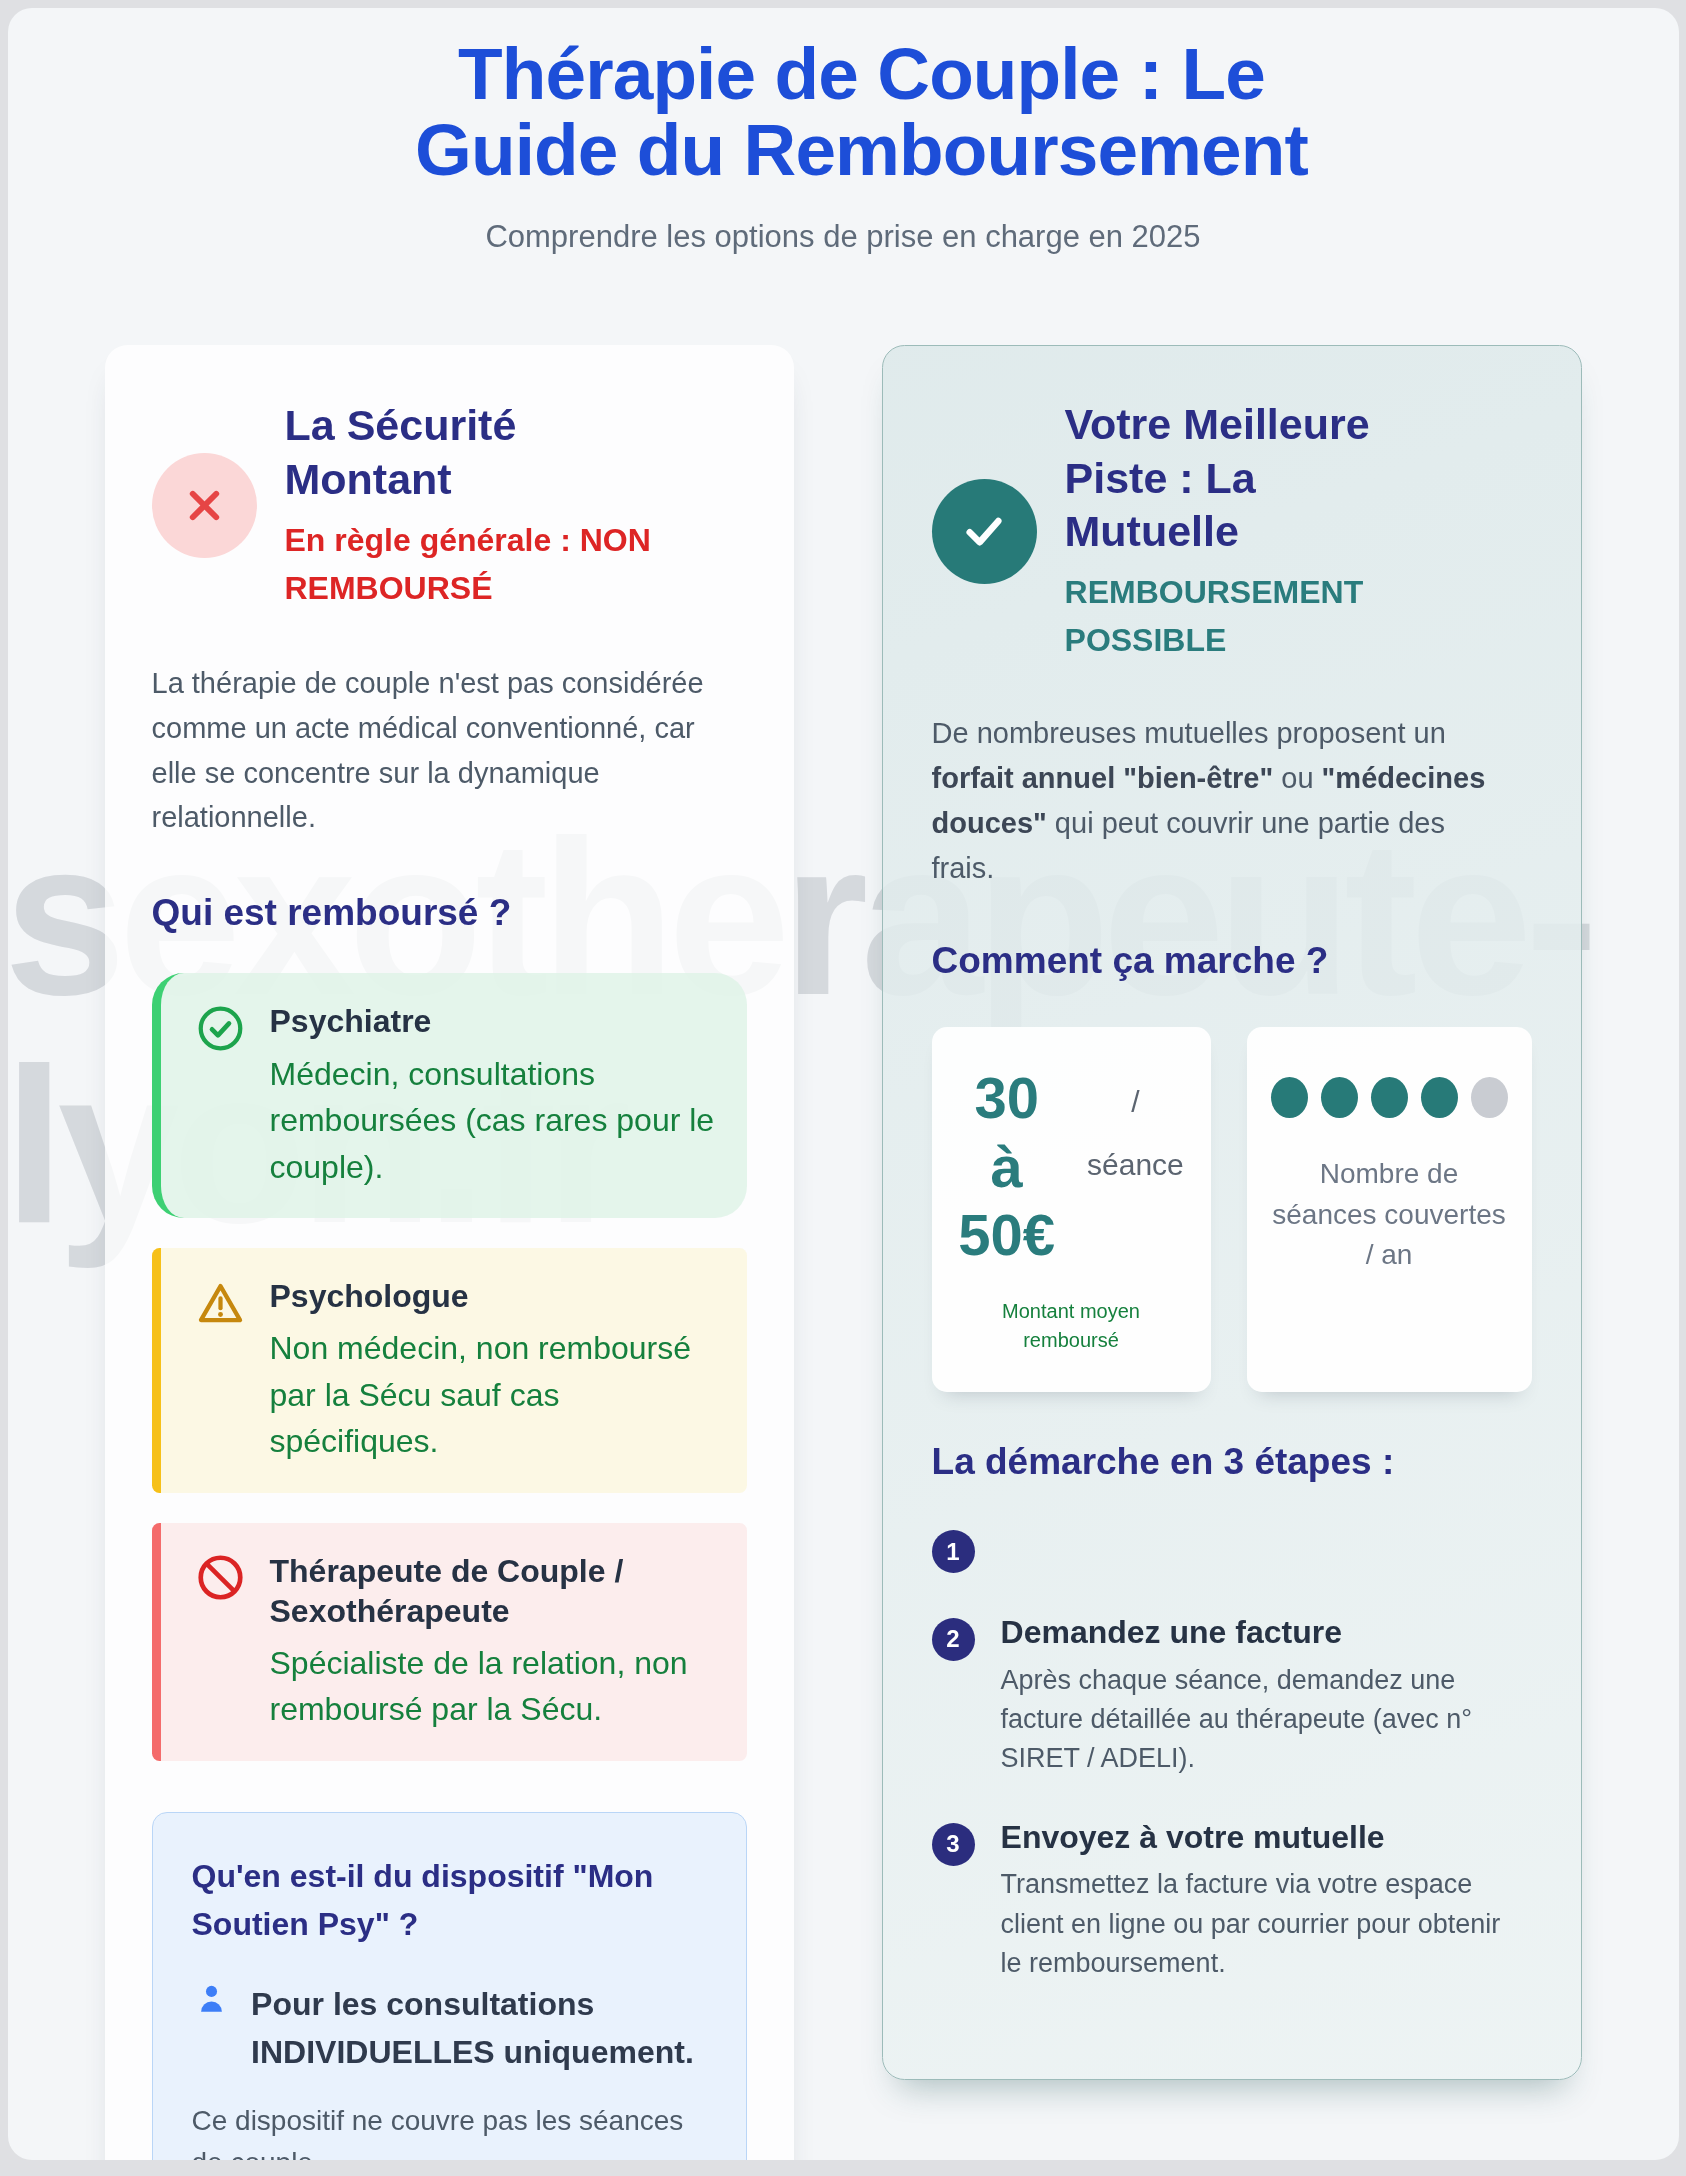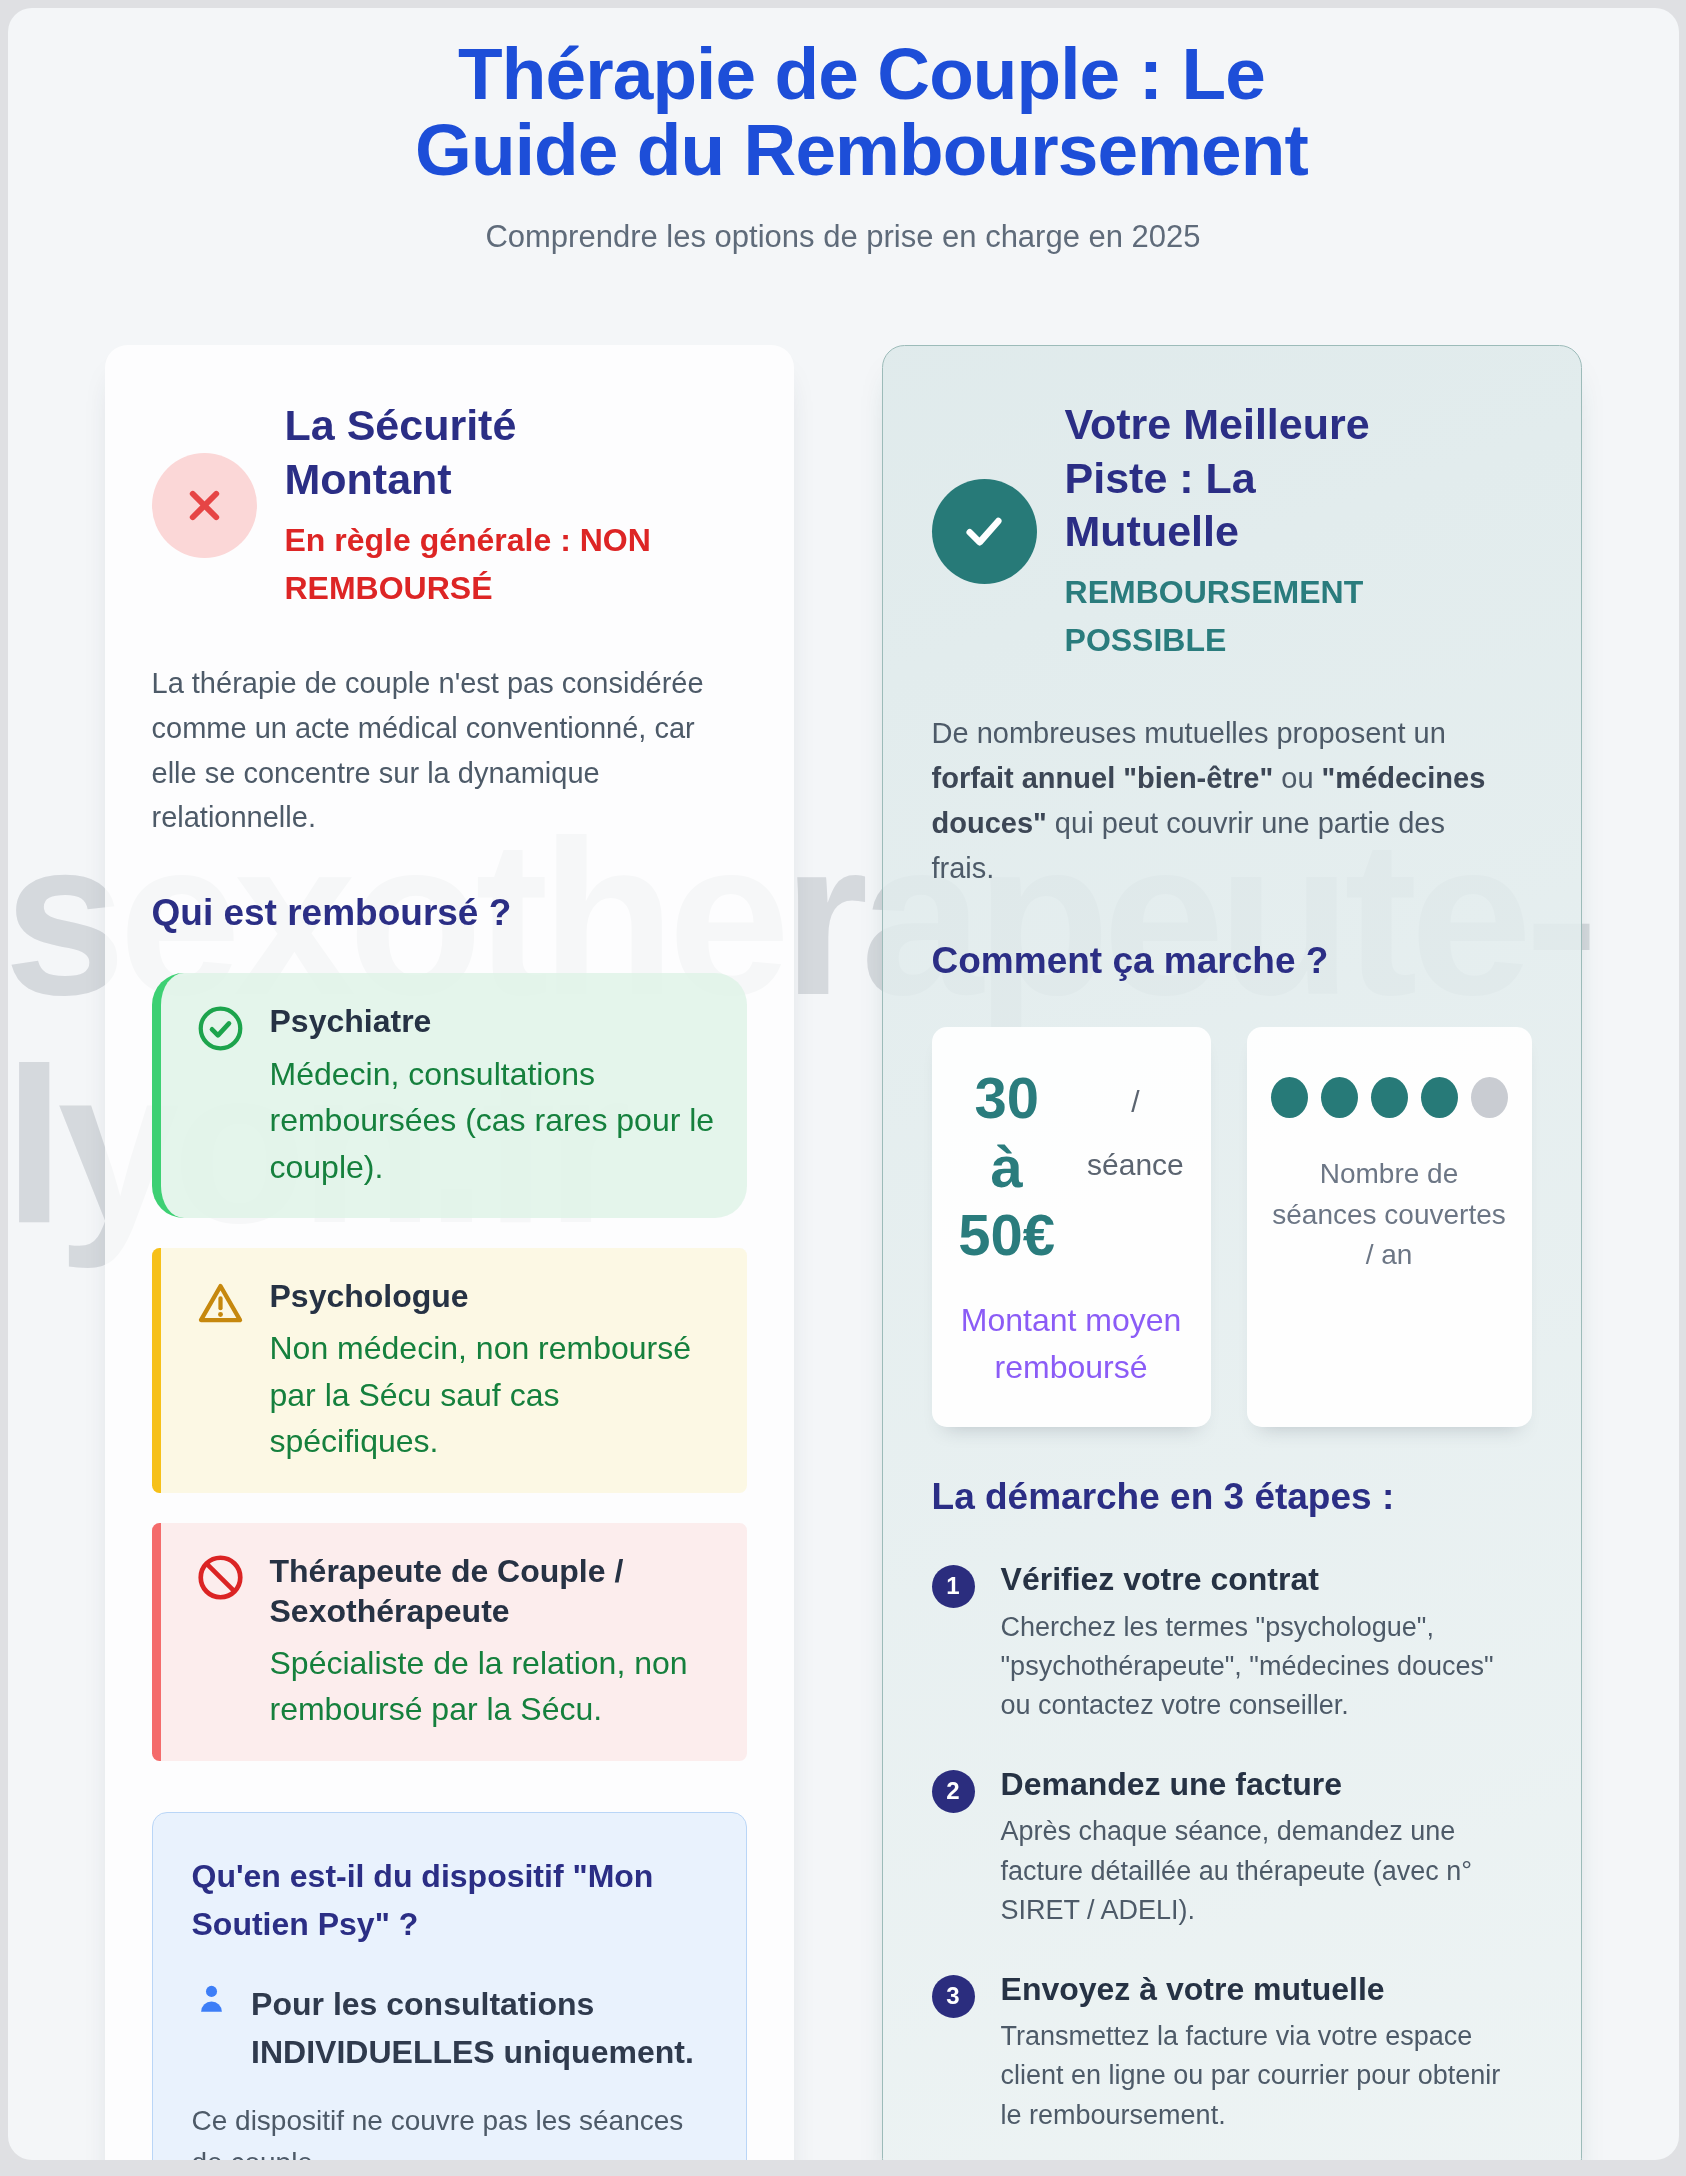--- a/index.html
+++ b/index.html
@@ -98,21 +98,21 @@
   .stats { display:flex; gap:36px; margin-top:45px; }
   .stat-box {
     flex:1; background:rgba(255,255,255,0.93);
     border-radius:15px; padding:37px 24px 37px 24px;
     box-shadow:0 13px 20.6px -13px rgba(40,50,70,0.25);
     text-align:center; min-height:341px;
   }
   .amount-row { display:flex; justify-content:center; gap:32px; }
   .amount-big { font-size:58px; line-height:1.18; font-weight:700; color:#2a7c7d; }
   .amount-per { font-size:30px; line-height:2.1; color:#5b6470; margin-top:5.6px; }
-  .stat-caption { margin-top:28px; font-size:32px; line-height:1.45; color:#8b5cf6; }
+  .stat-caption { margin-top:28px; font-size:20px; line-height:1.45; color:#15803d; }
   .dots { display:flex; justify-content:center; gap:13px; margin-top:13px; }
   .dot { width:37px; height:41px; border-radius:50%; background:#c9ccd2; }
   .dot.filled { background:#277a78; }
   .dots-caption { margin-top:36px; font-size:28px; line-height:1.45; color:#6c7685; }
   
   .steps { margin-top:43px; display:flex; flex-direction:column; gap:41px; }
   .step { display:flex; gap:26px; align-items:flex-start; }
   .step-badge {
     width:43px; height:43px; border-radius:50%; background:#2b2d7e;
     color:#fff; font-size:24px; font-weight:700;
@@ -248,24 +248,20 @@
           <p class="dots-caption">Nombre de séances couvertes / an</p>
         </div>
       </div>
 
       <h3>La démarche en 3 étapes :</h3>
 
       <div class="steps">
 
         <div class="step">
           <div class="step-badge">1</div>
-          <div>
-            <p class="step-title">Vérifiez votre contrat</p>
-            <p class="step-desc">Cherchez les termes "psychologue", "psychothérapeute", "médecines douces" ou contactez votre conseiller.</p>
-          </div>
         </div>
 
         <div class="step">
           <div class="step-badge">2</div>
           <div>
             <p class="step-title">Demandez une facture</p>
             <p class="step-desc">Après chaque séance, demandez une facture détaillée au thérapeute (avec n° SIRET / ADELI).</p>
           </div>
         </div>
 

